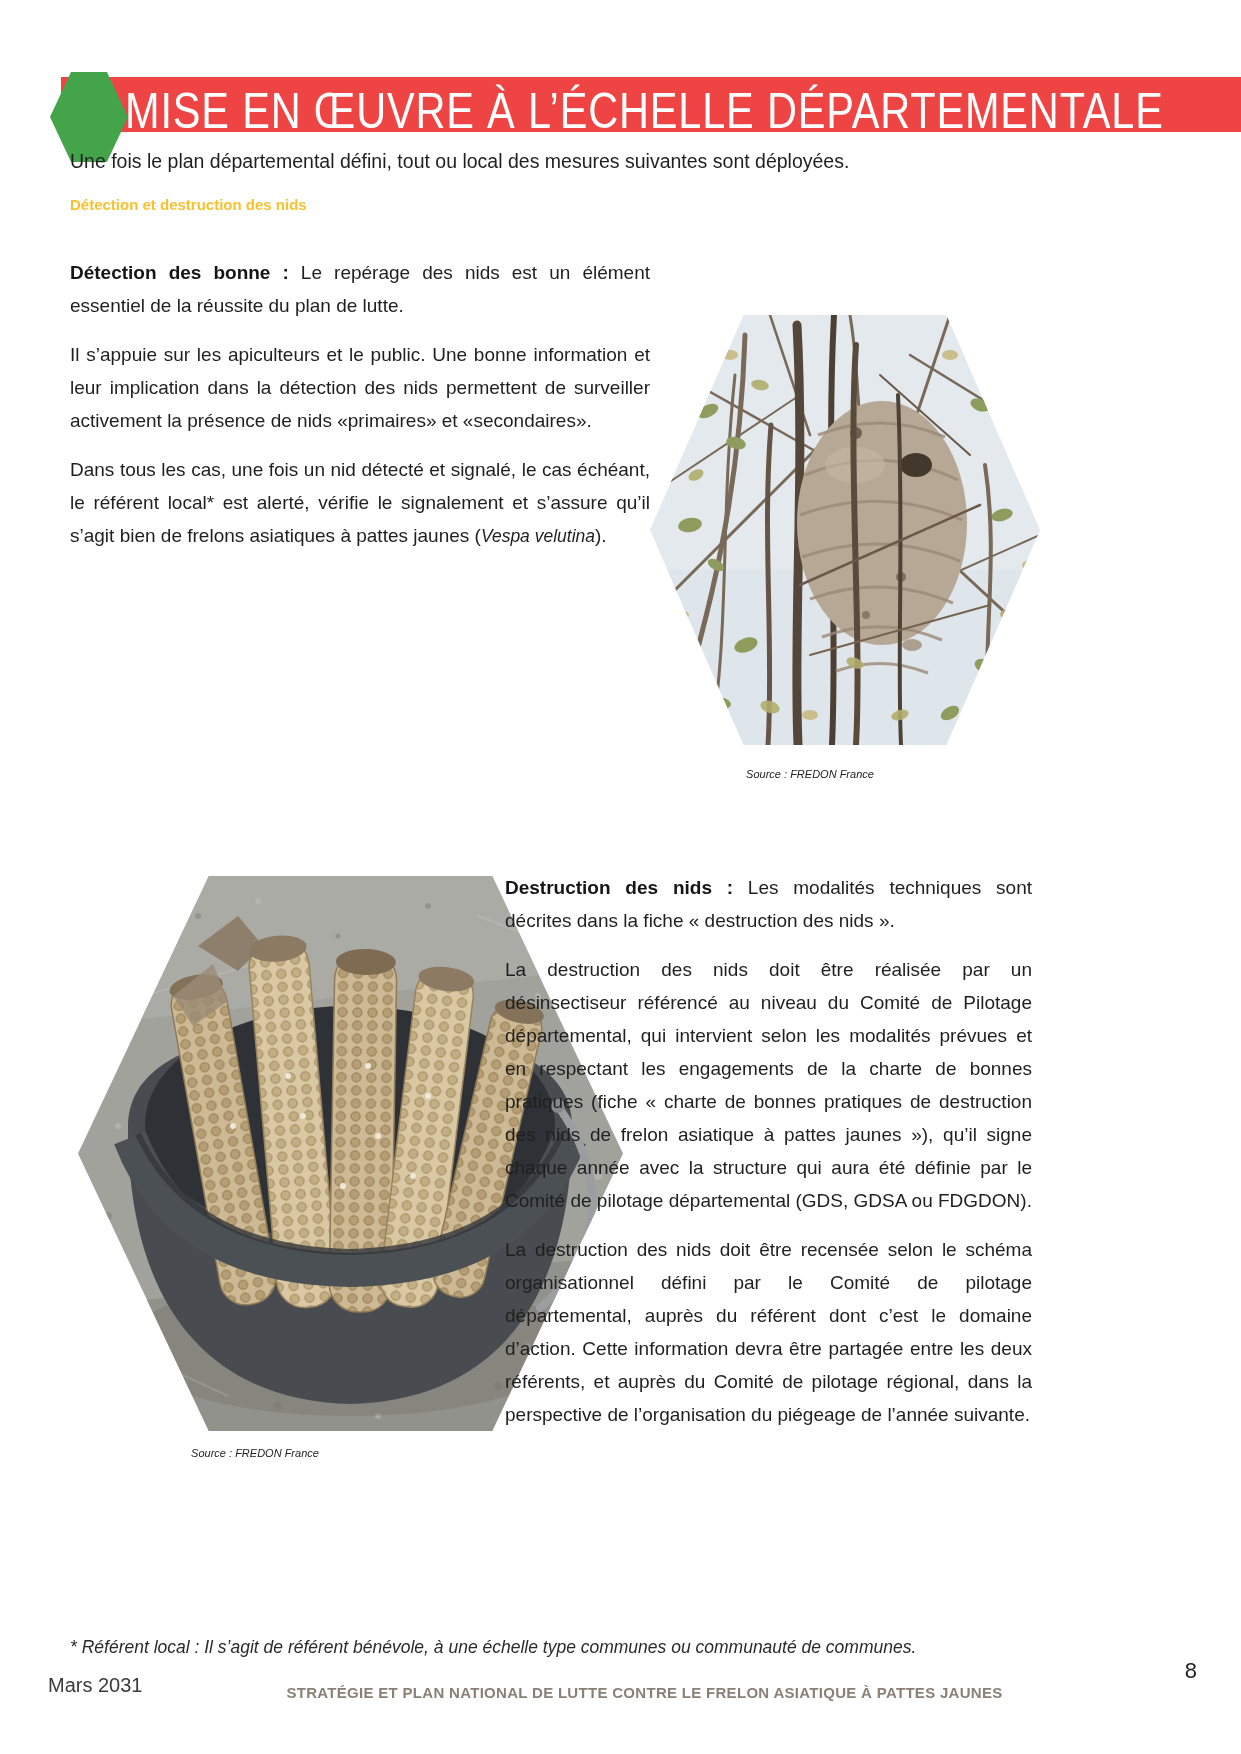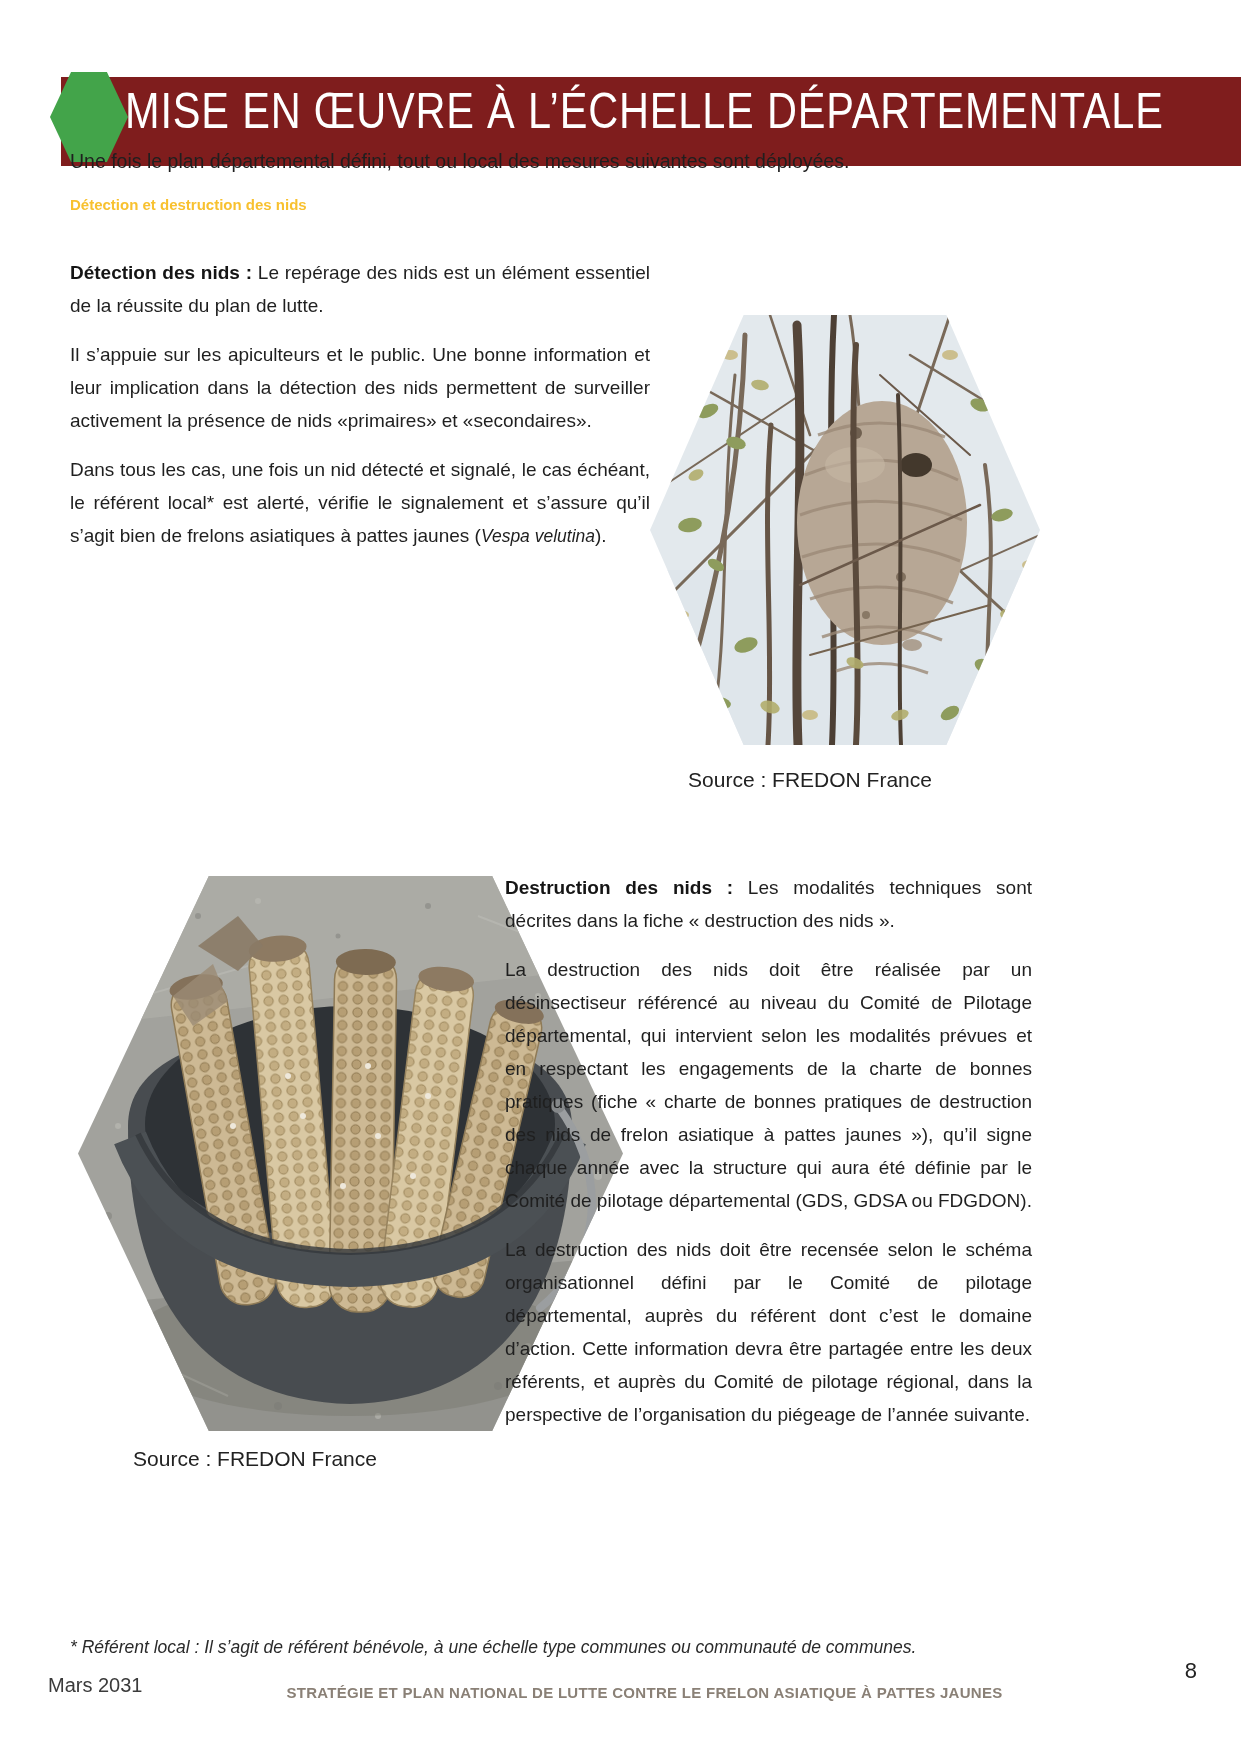--- a/index.html
+++ b/index.html
@@ -1,21 +1,21 @@
 <!DOCTYPE html>
 <html><head>
 <meta charset="utf-8">
 <style>
   html,body { margin:0; padding:0; background:#ffffff; }
   .page {
     position:relative; width:1241px; height:1754px; background:#ffffff;
     font-family:"Liberation Sans", sans-serif; color:#1f1f1f; overflow:hidden;
   }
   
-  .banner { position:absolute; left:61px; right:0; top:77px; height:89px; background:#7f1d1d; }
+  .banner { position:absolute; left:61px; right:0; top:77px; height:55px; background:#ef4444; }
   .banner-title {
     position:absolute; left:64px; top:5px; white-space:nowrap; color:#ffffff;
     font-size:50px; font-weight:400; letter-spacing:1px;
     transform:scaleX(0.83); transform-origin:left center;
   }
   .hex-accent {
     position:absolute; left:50px; top:72px; width:78px; height:90px; background:#43a44a;
     clip-path:polygon(27% 0,73% 0,100% 50%,73% 100%,27% 100%,0 50%);
   }
   .intro { position:absolute; left:70px; top:150px; font-size:19.5px; }
@@ -29,21 +29,21 @@
   .species { font-style:italic; font-size:17.5px; }
 
   .hex-photo {
     position:absolute; overflow:hidden;
     clip-path:polygon(24% 0,76% 0,100% 50%,76% 100%,24% 100%,0 50%);
   }
   .hex-photo svg { display:block; width:100%; height:100%; }
   .photo-nest   { left:650px; top:315px; width:390px; height:430px; }
   .photo-bucket { left:78px;  top:876px; width:545px; height:555px; }
 
-  .caption { position:absolute; font-size:21px; color:#222; text-align:center; }
+  .caption { position:absolute; font-style:italic; font-size:11px; color:#222; text-align:center; }
   .caption-nest   { left:615px; top:768px; width:390px; }
   .caption-bucket { left:80px;  top:1447px; width:350px; }
 
   .footnote { position:absolute; left:70px; top:1637px; font-size:17.5px; font-style:italic; color:#2a2a2a;text-align:center; }
   .footer-date { position:absolute; left:48px; top:1674px; font-size:20px; color:#3b3b3b; }
   .footer-title {
     position:absolute; left:0; right:0; top:1684px; text-align:center;
     font-size:15px; font-weight:700; color:#8a8076; letter-spacing:0.3px;padding-left:48px;
   }
   .footer-page { position:absolute; right:44px; top:1658px; font-size:22px; color:#222; }
@@ -55,21 +55,21 @@
 
   <div class="banner">
     <div class="banner-title">MISE EN ŒUVRE À L’ÉCHELLE DÉPARTEMENTALE</div>
   </div>
   <div class="hex-accent"></div>
 
   <div class="intro">Une fois le plan départemental défini, tout ou local des mesures suivantes sont déployées.</div>
   <div class="section-heading">Détection et destruction des nids</div>
 
   <div class="body-col col-detection">
-    <p><strong>Détection des nids :</strong><span> Le repérage des nids est un élément essentiel de la réussite du plan de lutte.</span></p>
+    <p><strong>Détection des bonne :</strong><span> Le repérage des nids est un élément essentiel de la réussite du plan de lutte.</span></p>
     <p>Il s’appuie sur les apiculteurs et le public. Une bonne information et leur implication dans la détection des nids permettent de surveiller activement la présence de nids «primaires» et «secondaires».</p>
     <p><span>Dans tous les cas, une fois un nid détecté et signalé, le cas échéant, le référent local* est alerté, vérifie le signalement et s’assure qu’il s’agit bien de frelons asiatiques à pattes jaunes (</span><span class="species">Vespa velutina</span><span>).</span></p>
   </div>
 
   <div class="hex-photo photo-nest">
     <svg viewBox="0 0 390 430" preserveAspectRatio="none">
       <rect width="390" height="430" fill="#e3e9ed"></rect>
       <rect y="255" width="390" height="175" fill="#dde4e9" opacity="0.7"></rect>
       <g stroke="#6d5b49" fill="none" stroke-linecap="round" opacity="0.9">
         <path d="M20,430 C60,300 90,180 95,20" stroke-width="5"></path>

